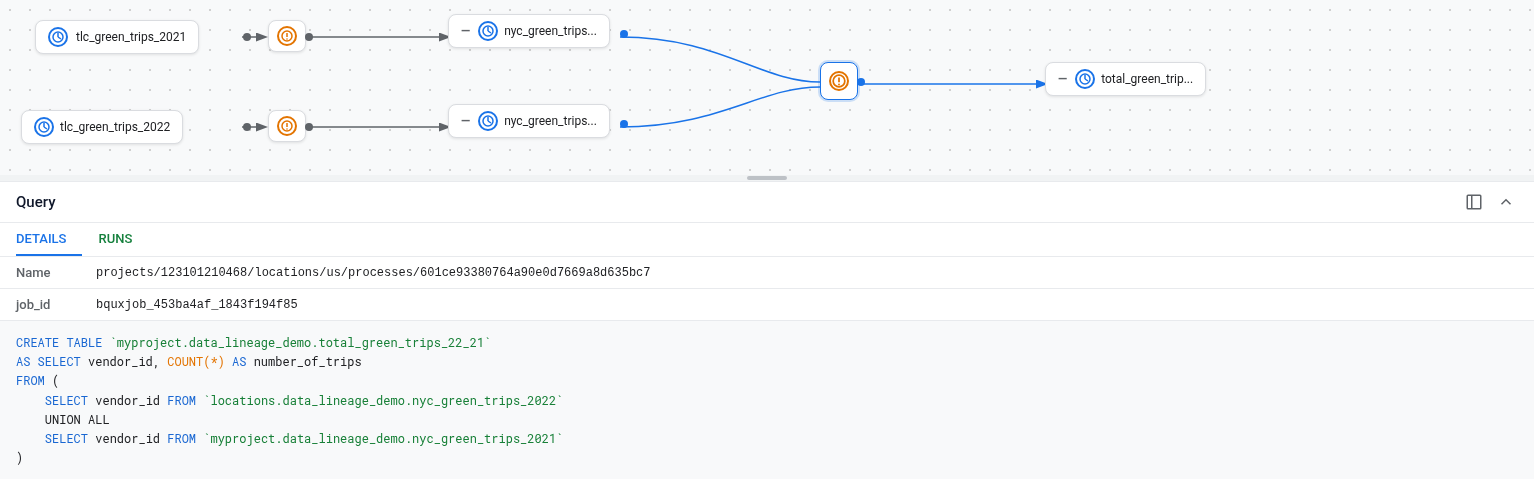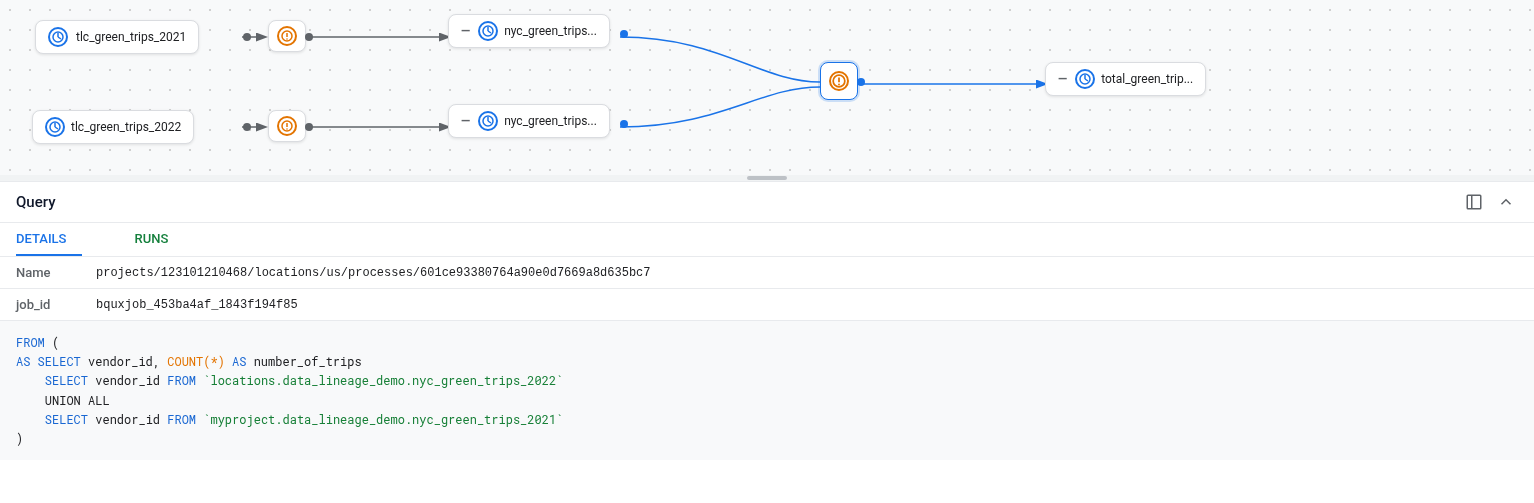--- a/index.html
+++ b/index.html
@@ -65,21 +65,20 @@
       align-items: center;
       justify-content: center;
       color: #5f6368;
     }
 
     
     .tabs {
       display: flex;
       padding: 0 16px;
       border-bottom: 1px solid #e8eaed;
-      gap: 36px;
     }
     .tab {
       padding: 8px 16px 8px 0;
       margin-right: 16px;
       font-size: 13px;
       font-weight: 500;
       cursor: pointer;
       color: #15803d;
       border-bottom: 2px solid transparent;
     }
@@ -249,21 +248,21 @@
           <circle cx="6" cy="6" r="5" stroke="#1a73e8" stroke-width="1.5" fill="none"></circle>
           <line x1="6" y1="2" x2="6" y2="6" stroke="#1a73e8" stroke-width="1.5"></line>
           <line x1="6" y1="6" x2="9" y2="8" stroke="#1a73e8" stroke-width="1.5"></line>
         </svg>
     </div>
     <span>nyc_green_trips...</span>
   </div>
 
   <div class="dot dot-blue" style="left:620px;top:30px;"></div>
 
-  <div class="node" style="left:32px;top:110px;">
+  <div class="node" style="left:21px;top:110px;">
     <div class="node-icon-blue">
       <svg width="12" height="12" viewBox="0 0 12 12">
           <circle cx="6" cy="6" r="5" stroke="#1a73e8" stroke-width="1.5" fill="none"></circle>
           <line x1="6" y1="2" x2="6" y2="6" stroke="#1a73e8" stroke-width="1.5"></line>
           <line x1="6" y1="6" x2="9" y2="8" stroke="#1a73e8" stroke-width="1.5"></line>
         </svg>
     </div>
     <span>tlc_green_trips_2022</span>
   </div>
 
@@ -354,20 +353,21 @@
       <td>projects/123101210468/locations/us/processes/601ce93380764a90e0d7669a8d635bc7</td>
     </tr>
     <tr>
       <td>job_id</td>
       <td>bquxjob_453ba4af_1843f194f85</td>
     </tr>
   </tbody>
     </table>
 
   <div class="sql-block">
+    <div><span class="kw">CREATE TABLE</span> <span class="str">`myproject.data_lineage_demo.total_green_trips_22_21`</span></div>
+    <div><span class="kw">AS SELECT</span> vendor_id, <span class="fn">COUNT(*)</span> <span class="kw">AS</span> number_of_trips</div>
     <div><span class="kw">FROM</span> (</div>
-    <div><span class="kw">AS SELECT</span> vendor_id, <span class="fn">COUNT(*)</span> <span class="kw">AS</span> number_of_trips</div>
     <div>&nbsp;&nbsp;&nbsp;&nbsp;<span class="kw">SELECT</span> vendor_id <span class="kw">FROM</span> <span class="str">`locations.data_lineage_demo.nyc_green_trips_2022`</span></div>
     <div>&nbsp;&nbsp;&nbsp;&nbsp;UNION ALL</div>
     <div>&nbsp;&nbsp;&nbsp;&nbsp;<span class="kw">SELECT</span> vendor_id <span class="kw">FROM</span> <span class="str">`myproject.data_lineage_demo.nyc_green_trips_2021`</span></div>
     <div>)</div>
   </div>
 </div>
 
 </body></html>

